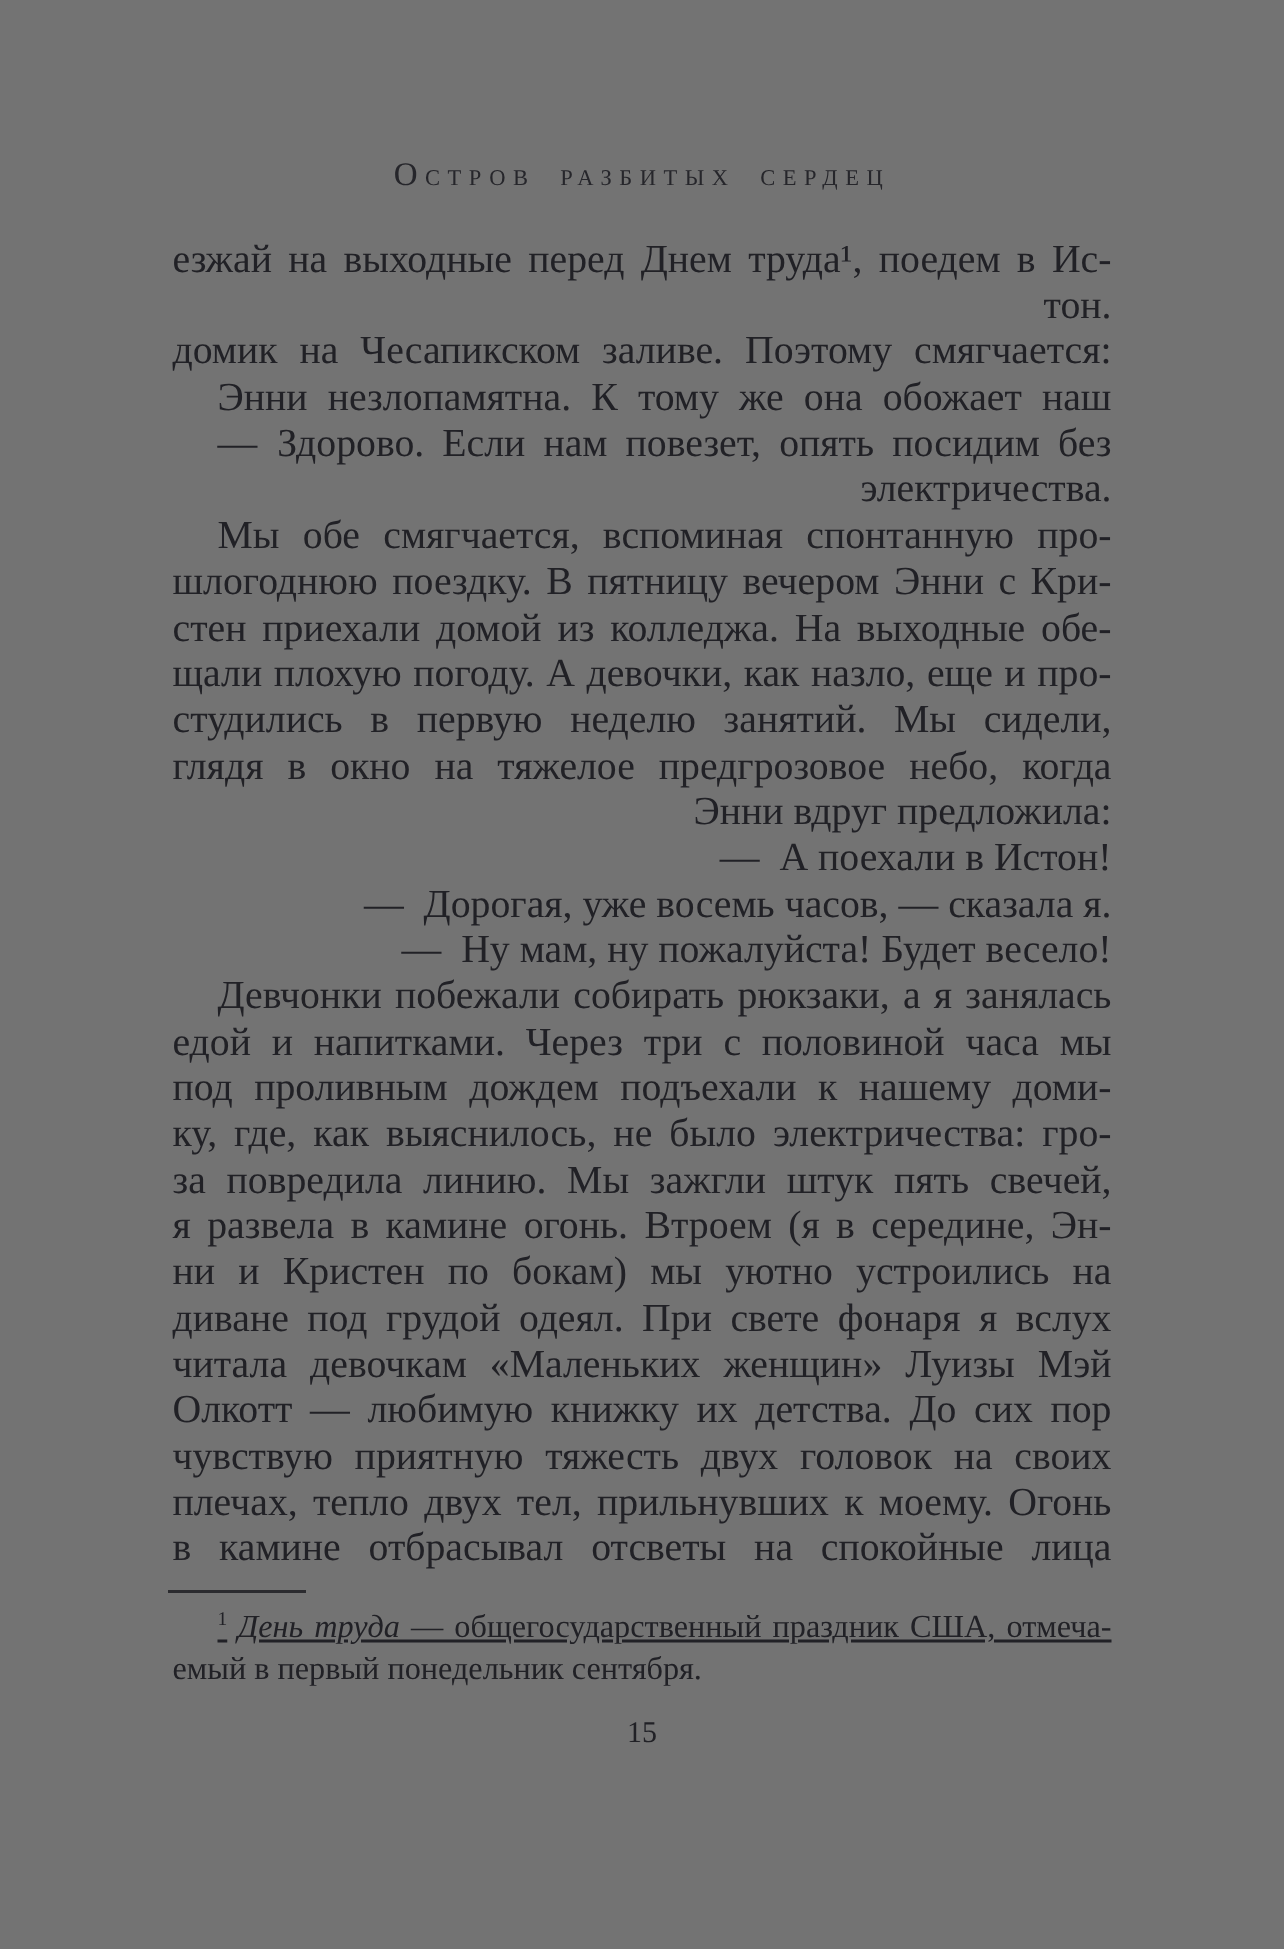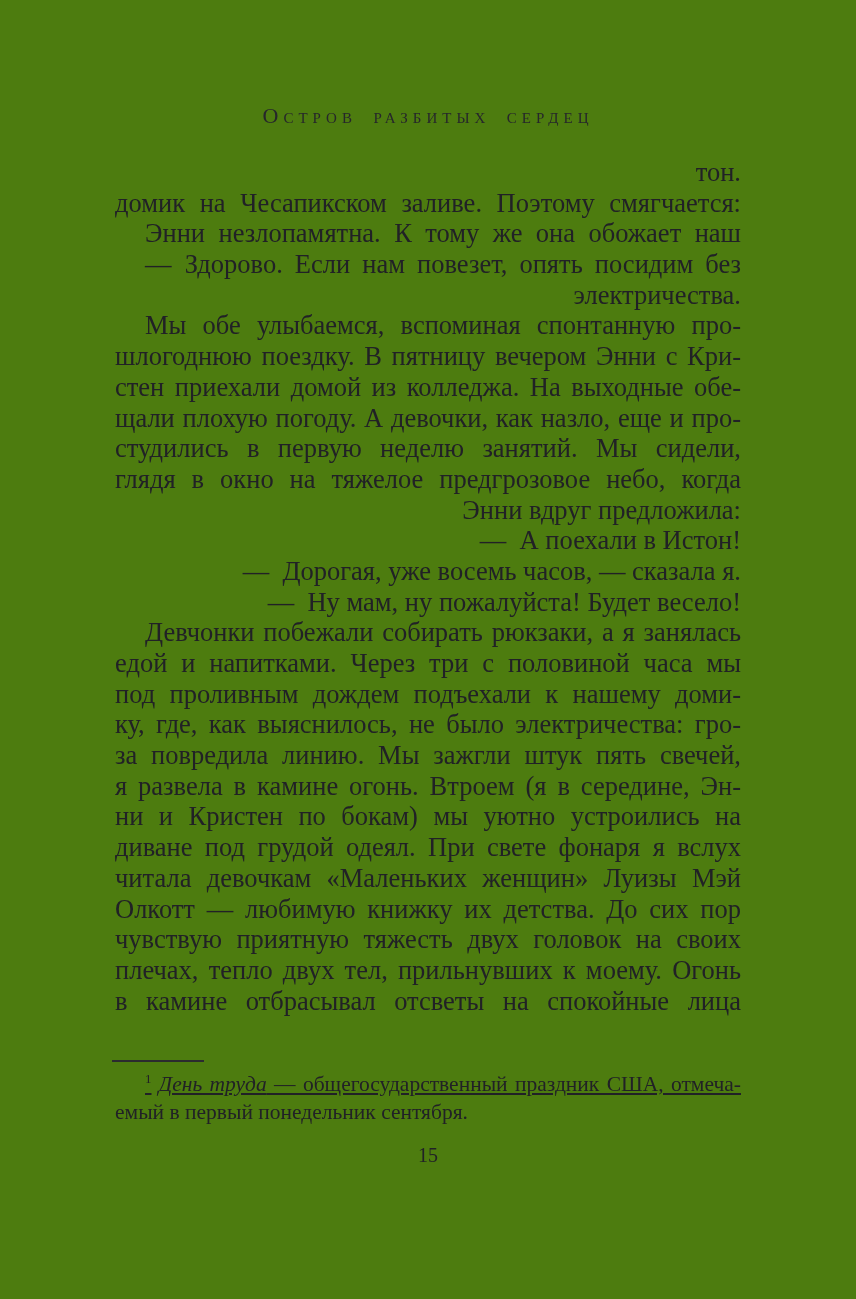--- a/index.html
+++ b/index.html
@@ -1,19 +1,19 @@
 <!DOCTYPE html>
 <html><head>
 <meta charset="utf-8">
 <style>
   html,body { margin:0; padding:0; }
   .page {
     position:relative;
     width:856px; height:1299px;
-    background:#4d7c0f;
+    background:#737373;
     font-family:"Liberation Serif", serif;
     color:#212126;
     overflow:hidden;
   }
   .running-head {
     position:absolute; top:103px; left:0; width:100%;
     text-align:center;
     font-variant:small-caps;
     font-size:22px; line-height:26px;
     letter-spacing:5px; word-spacing:6px;
@@ -53,26 +53,27 @@
   }
 </style>
 </head>
 <body>
 
 <div class="page">
 
   <div class="running-head">Остров разбитых сердец</div>
 
   <div class="body-text">
+      <div class="line justify">езжай на выходные перед Днем труда¹, поедем в Ис-</div>
       <div class="line">тон.</div>
       <div class="line justify">домик на Чесапикском заливе. Поэтому смягчается:</div>
       <div class="line justify indent">Энни незлопамятна. К тому же она обожает наш</div>
       <div class="line justify indent">— Здорово. Если нам повезет, опять посидим без</div>
       <div class="line">электричества.</div>
-      <div class="line justify indent">Мы обе улыбаемся, вспоминая спонтанную про-</div>
+      <div class="line justify indent">Мы обе смягчается, вспоминая спонтанную про-</div>
       <div class="line justify">шлогоднюю поездку. В пятницу вечером Энни с Кри-</div>
       <div class="line justify">стен приехали домой из колледжа. На выходные обе-</div>
       <div class="line justify">щали плохую погоду. А девочки, как назло, еще и про-</div>
       <div class="line justify">студились в первую неделю занятий. Мы сидели,</div>
       <div class="line justify">глядя в окно на тяжелое предгрозовое небо, когда</div>
       <div class="line">Энни вдруг предложила:</div>
       <div class="line indent">— А поехали в Истон!</div>
       <div class="line indent">— Дорогая, уже восемь часов, — сказала я.</div>
       <div class="line indent">— Ну мам, ну пожалуйста! Будет весело!</div>
       <div class="line justify indent">Девчонки побежали собирать рюкзаки, а я занялась</div>

